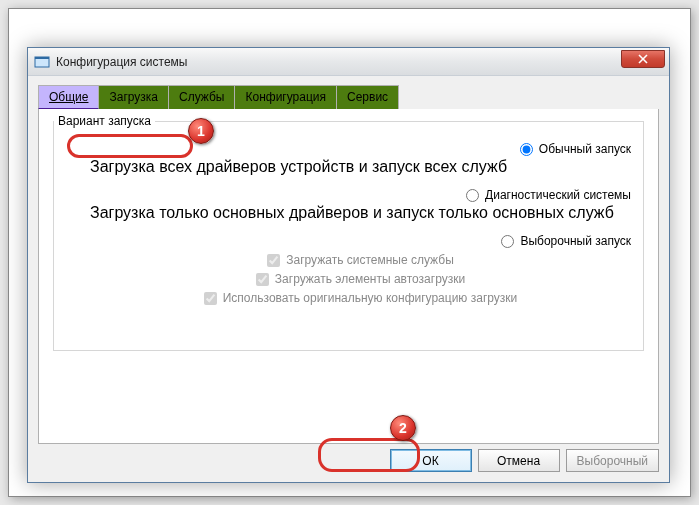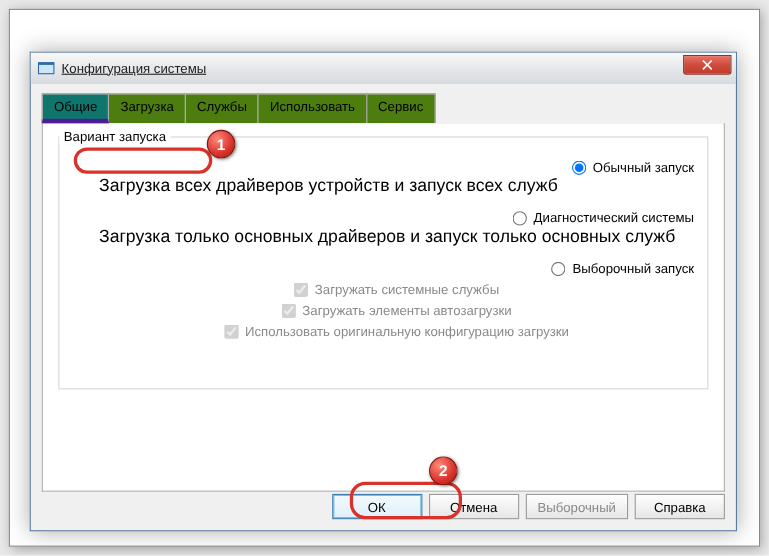--- a/index.html
+++ b/index.html
@@ -46,21 +46,20 @@
     width: 16px;
     height: 16px;
     margin-right: 6px;
     display: inline-flex;
     align-items: center;
     justify-content: center;
   }
   .title-text {
     font-size: 12px;
     color: #222;
-    text-decoration: underline;
   }
   .close-btn {
     position: absolute;
     right: 4px;
     top: 2px;
     width: 44px;
     height: 18px;
     background: linear-gradient(to bottom, #e67466 0%, #cf4b3b 50%, #c23b2b 100%);
     border: 1px solid #8a3228;
     border-radius: 0 0 3px 3px;
@@ -83,23 +82,24 @@
     padding: 4px 10px 4px 10px;
     border: 1px solid #b0b0b0;
     border-bottom: none;
     background: #4d7c0f;
     margin-right: -1px;
     position: relative;
     font-size: 12px;
     cursor: pointer;
   }
   .tab.active {
-    background: #0f766e;
-    border-bottom: 4px solid #4c1d95;
+    background: #c4b5fd;
+    border-bottom: 1px solid #4c1d95;
     z-index: 2;
+    text-decoration: underline;
   }
   .tab-panel {
     border: 1px solid #b0b0b0;
     border-top: none;
     background: #fff;
     padding: 12px 14px 14px 14px;
     height: 335px;
     position: relative;
   }
   .groupbox {
@@ -212,21 +212,21 @@
           <line x1="9" y1="1" x2="1" y2="9" stroke="#fff" stroke-width="1.6"></line>
         </svg>
     </div>
   </div>
 
   <div class="content">
     <div class="tab-row">
       <div class="tab active">Общие</div>
       <div class="tab">Загрузка</div>
       <div class="tab">Службы</div>
-      <div class="tab">Использовать</div>
+      <div class="tab">Конфигурация</div>
       <div class="tab">Сервис</div>
     </div>
 
     <div class="tab-panel">
       <div class="groupbox">
         <span class="group-legend">Вариант запуска</span>
 
         <div class="radio-row">
           <input type="radio" name="startup" checked="" style="">
           <span>Обычный запуск</span>
@@ -256,21 +256,20 @@
           <input type="checkbox" checked="" disabled="" style="">
           <span>Использовать оригинальную конфигурацию загрузки</span>
         </div>
       </div>
     </div>
 
     <div class="button-row">
       <button class="btn focus">ОК</button>
       <button class="btn">Отмена</button>
       <button class="btn disabled">Выборочный</button>
-      <button class="btn">Справка</button>
     </div>
   </div>
 </div>
 
 <div class="callout" style="left:67px; top:134px; width:126px; height:24px;"></div>
 <div class="marker" style="left:188px; top:118px;">1</div>
 
 <div class="callout" style="left:318px; top:438px; width:102px; height:34px;"></div>
 <div class="marker" style="left:390px; top:415px;">2</div>
 

